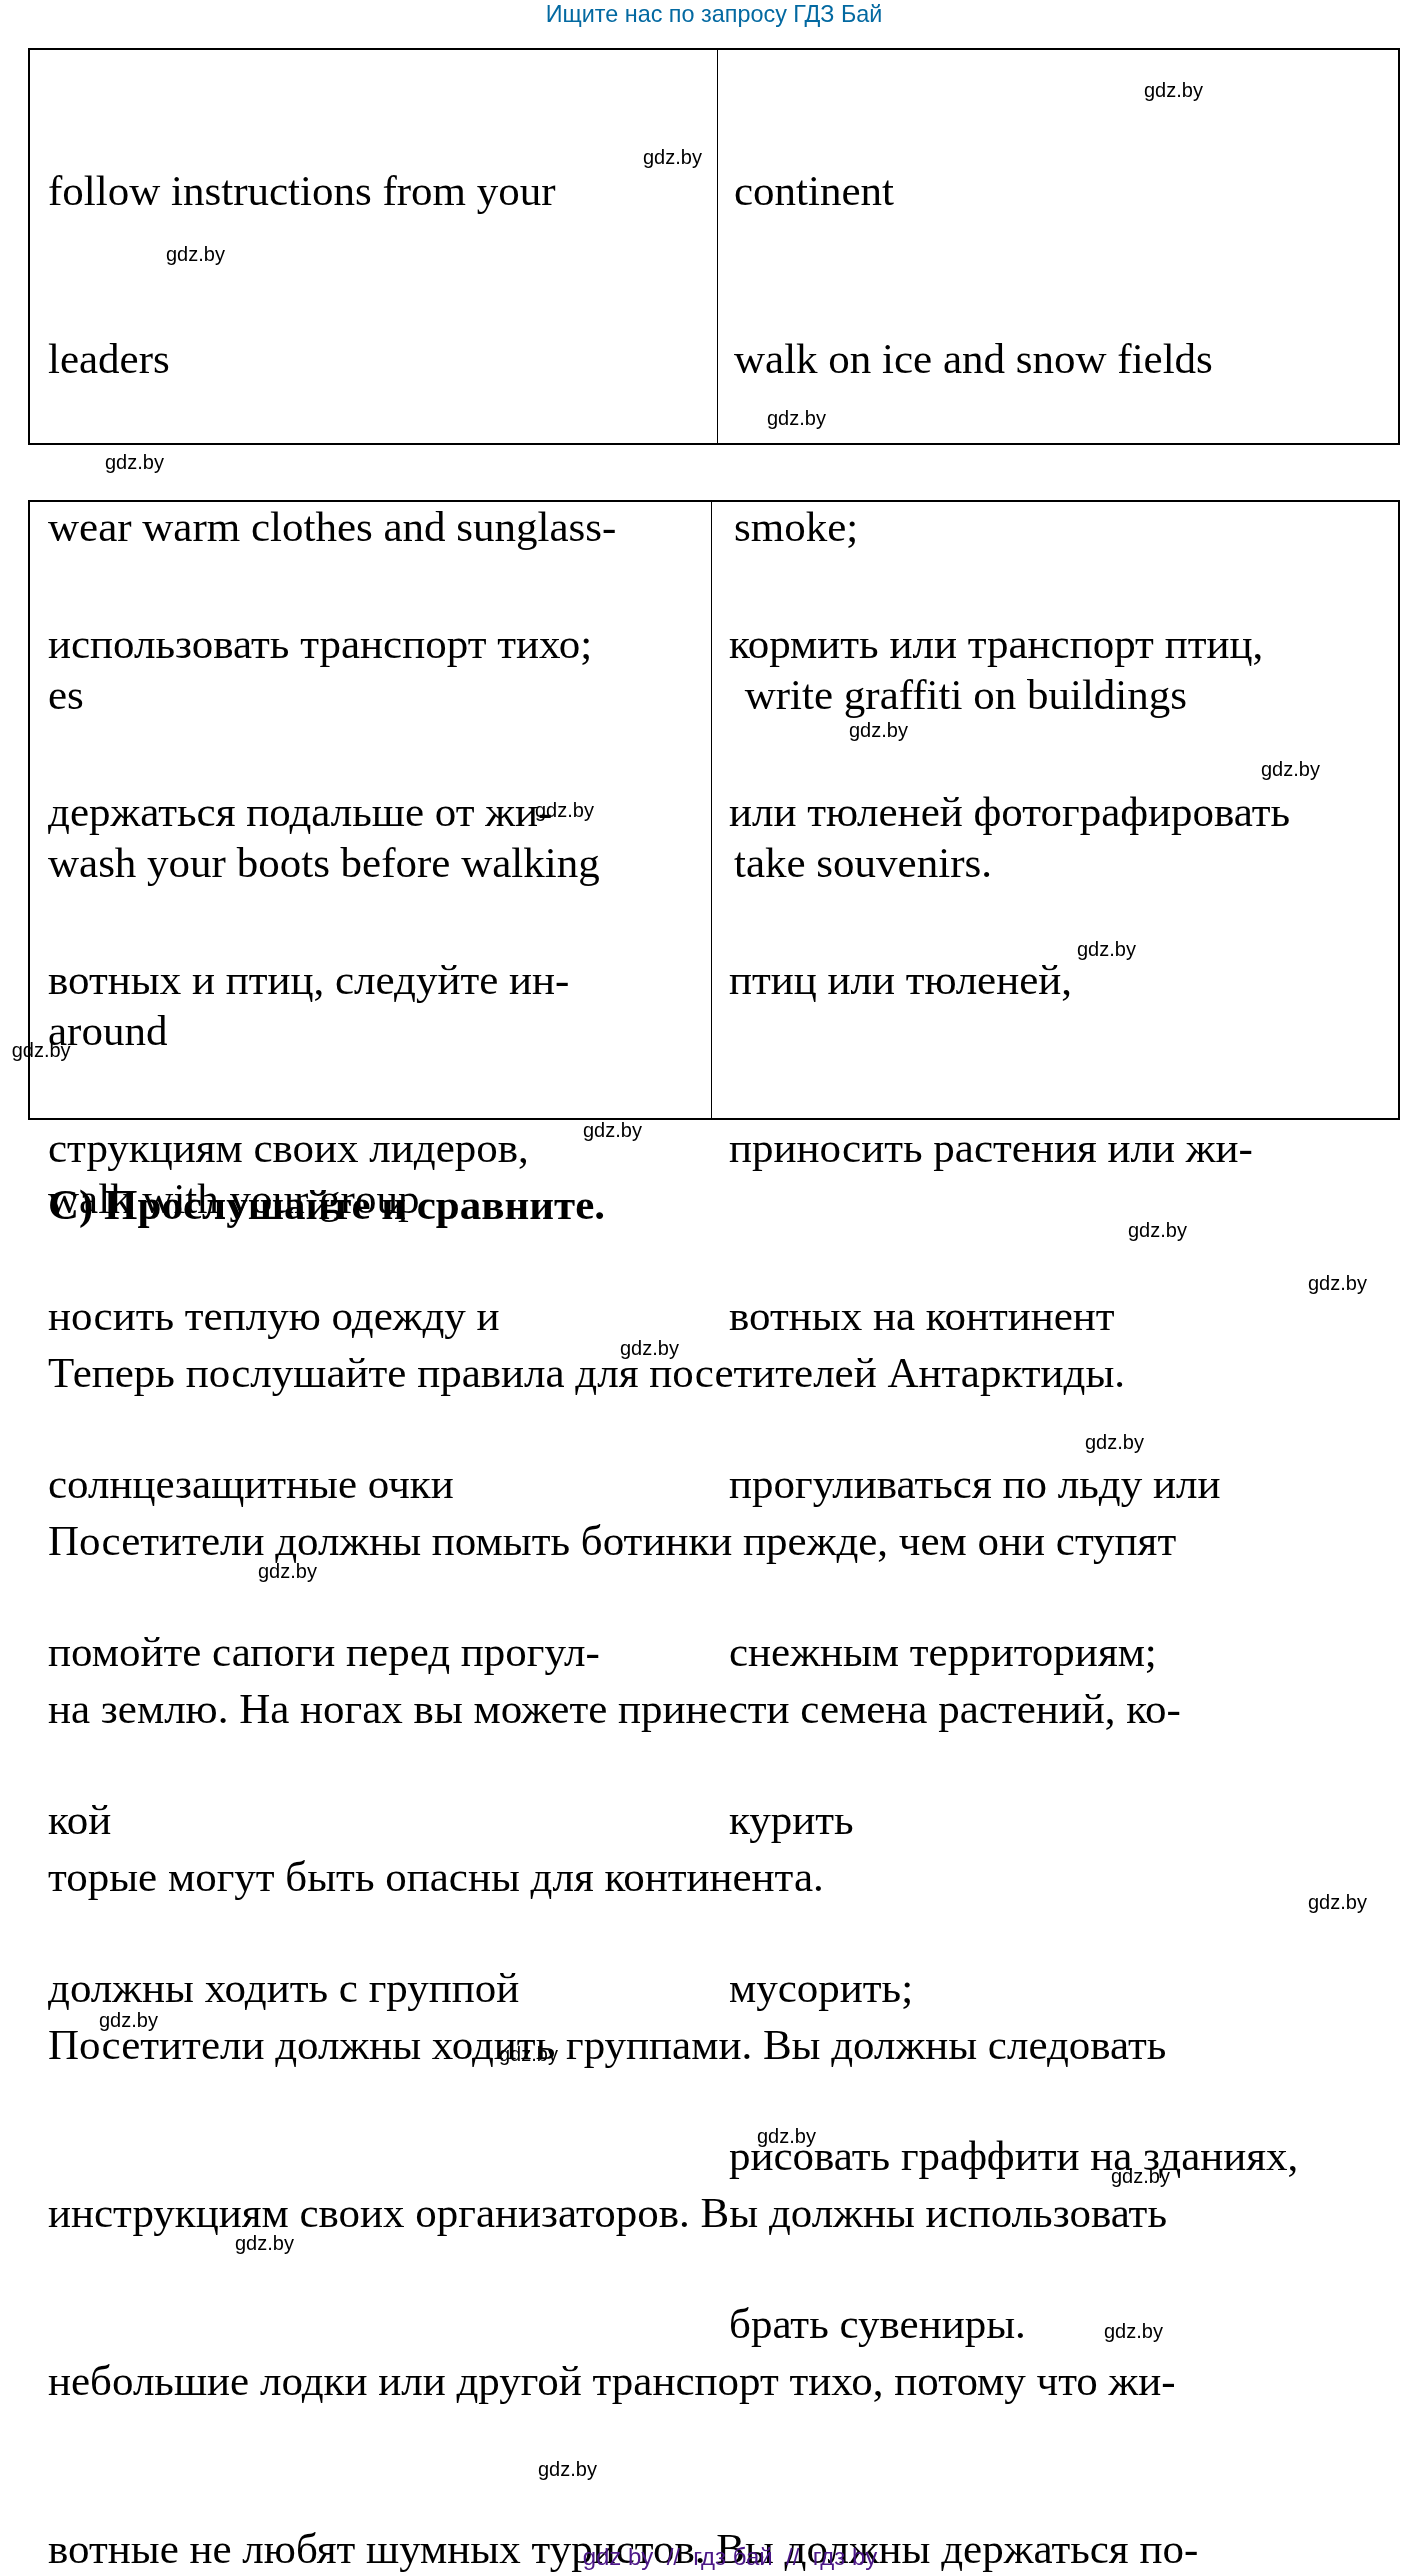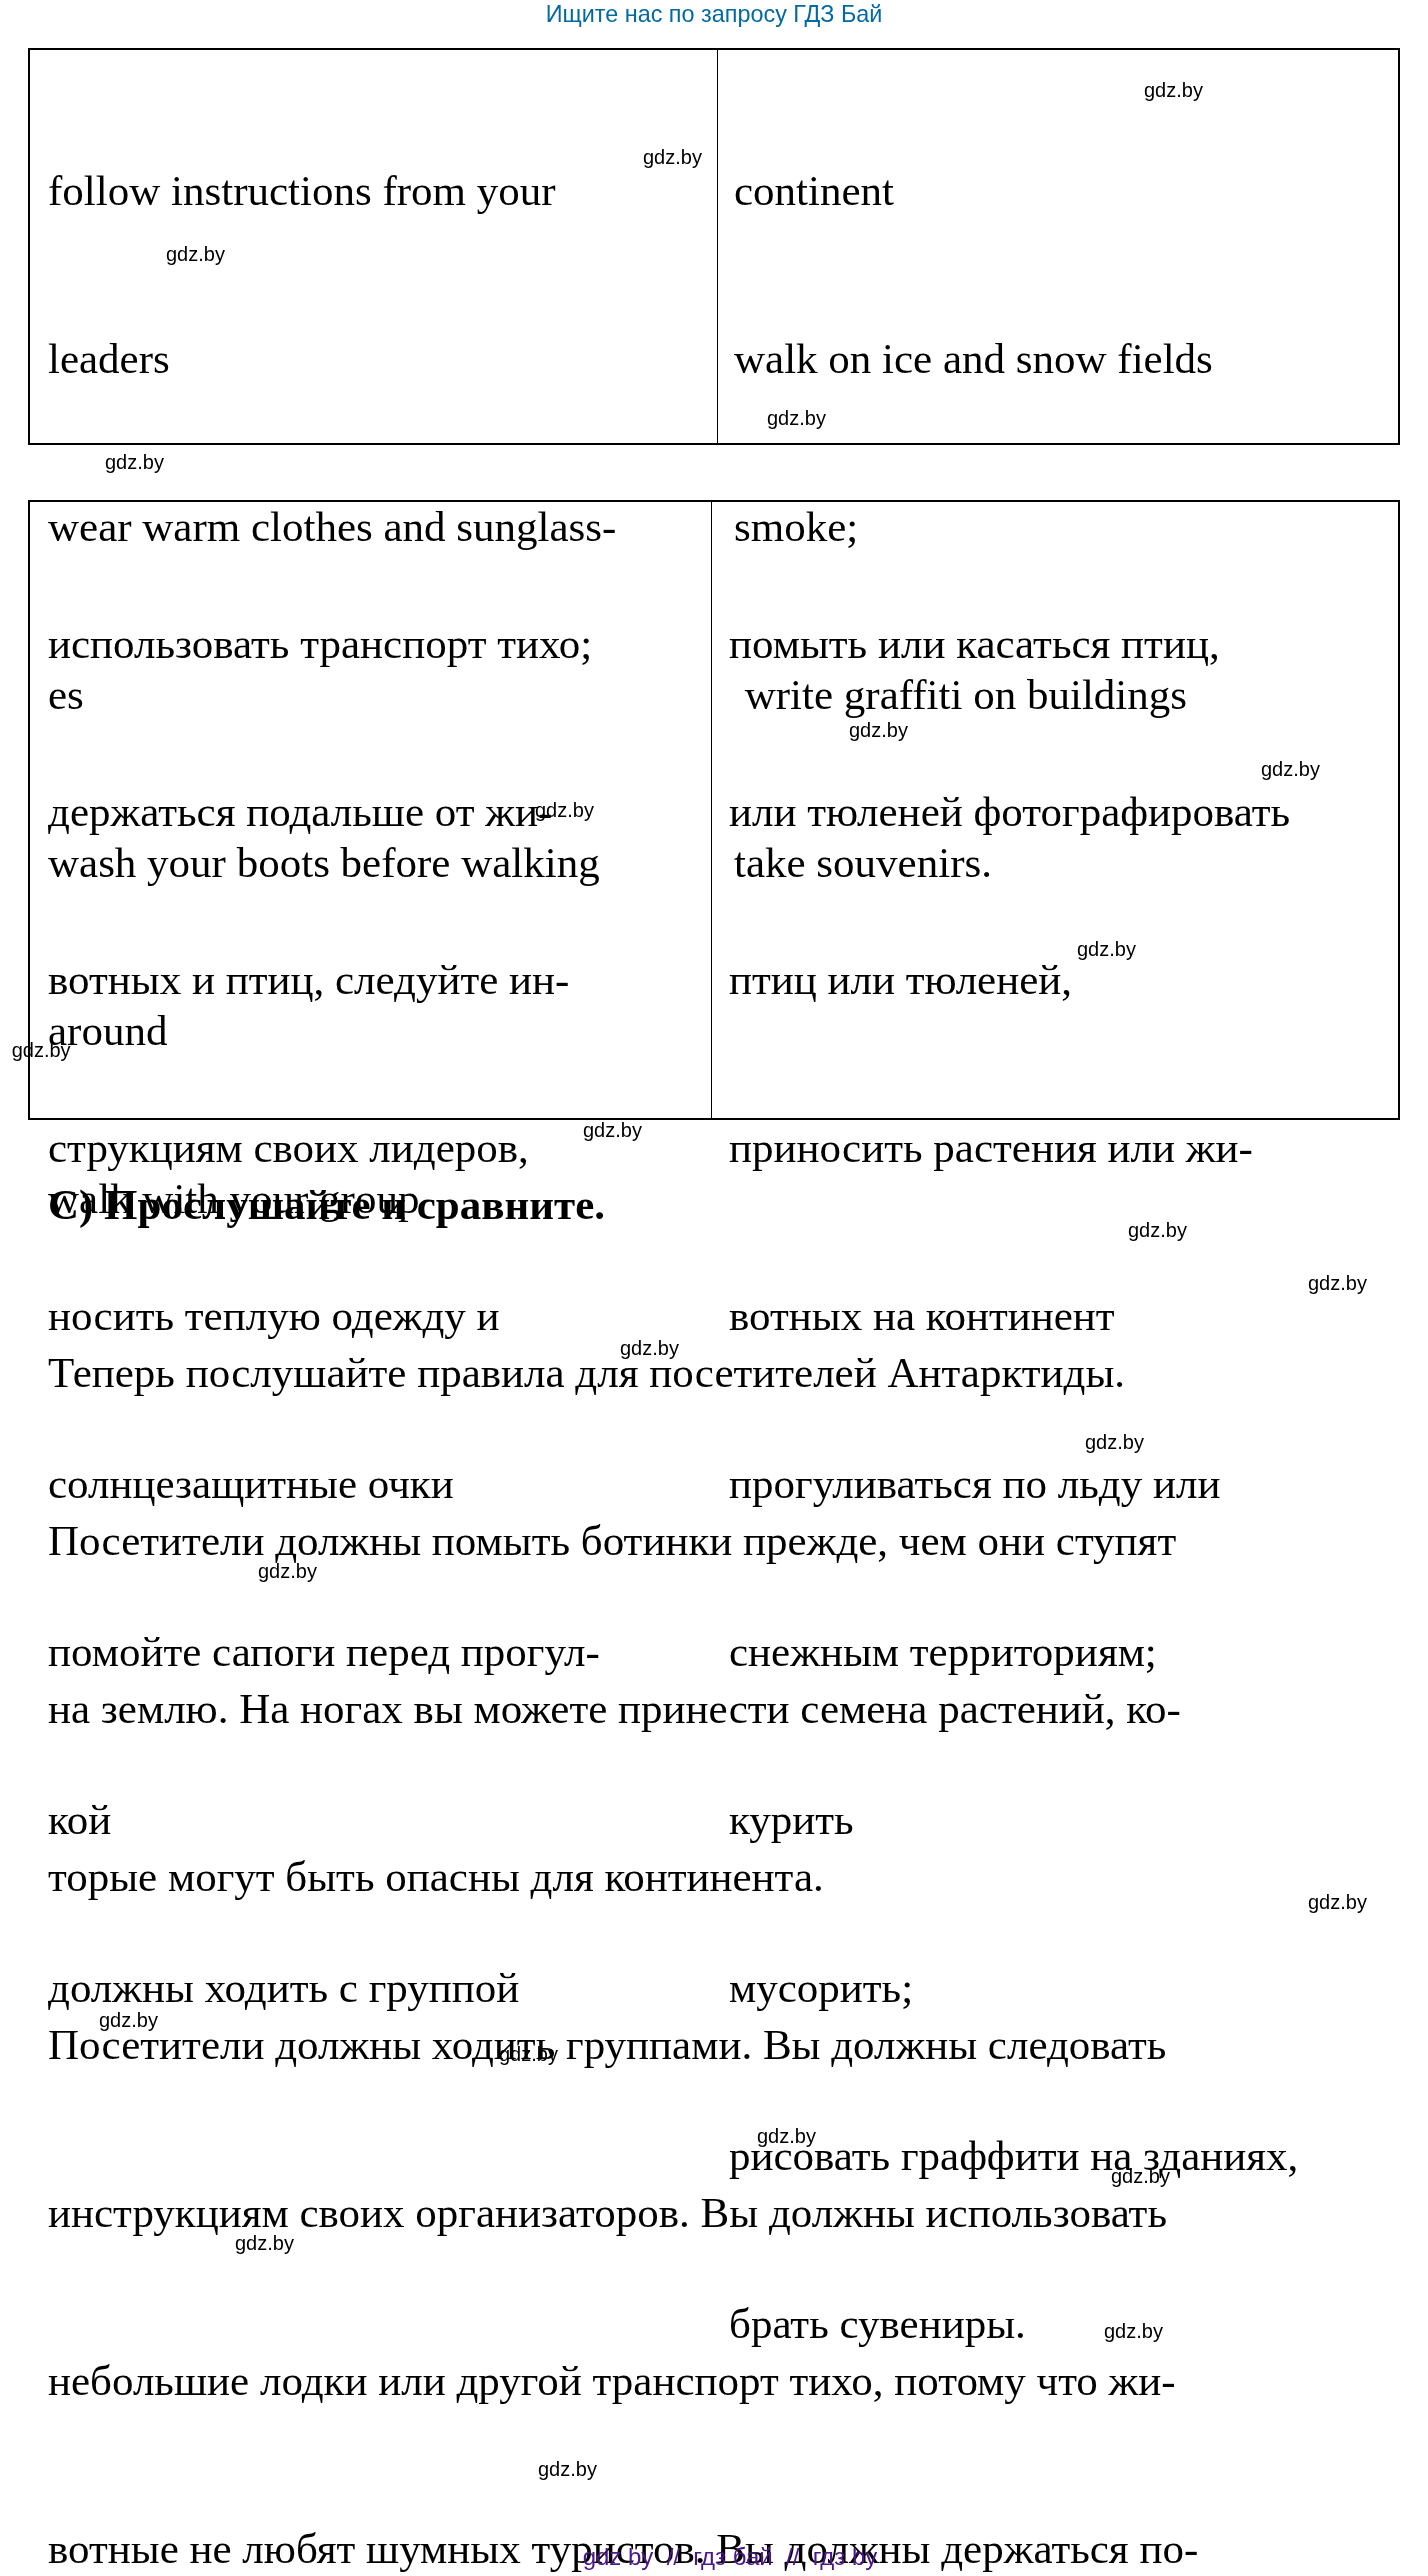--- a/index.html
+++ b/index.html
@@ -70,21 +70,21 @@
   <span class="ln">держаться подальше от жи-</span>
   <span class="ln">вотных и птиц, следуйте ин-</span>
   <span class="ln">струкциям своих лидеров,</span>
   <span class="ln">носить теплую одежду и</span>
   <span class="ln">солнцезащитные очки</span>
   <span class="ln">помойте сапоги перед прогул-</span>
   <span class="ln">кой</span>
   <span class="ln">должны ходить с группой</span>
 </div>
 <div class="col" style="left:729px; top:504px;">
-  <span class="ln">помыть или касаться птиц,</span>
+  <span class="ln">кормить или транспорт птиц,</span>
   <span class="ln">или тюленей фотографировать</span>
   <span class="ln">птиц или тюленей,</span>
   <span class="ln">приносить растения или жи-</span>
   <span class="ln">вотных на континент</span>
   <span class="ln">прогуливаться по льду или</span>
   <span class="ln">снежным территориям;</span>
   <span class="ln">курить</span>
   <span class="ln">мусорить;</span>
   <span class="ln">рисовать граффити на зданиях,</span>
   <span class="ln">брать сувениры.</span>

